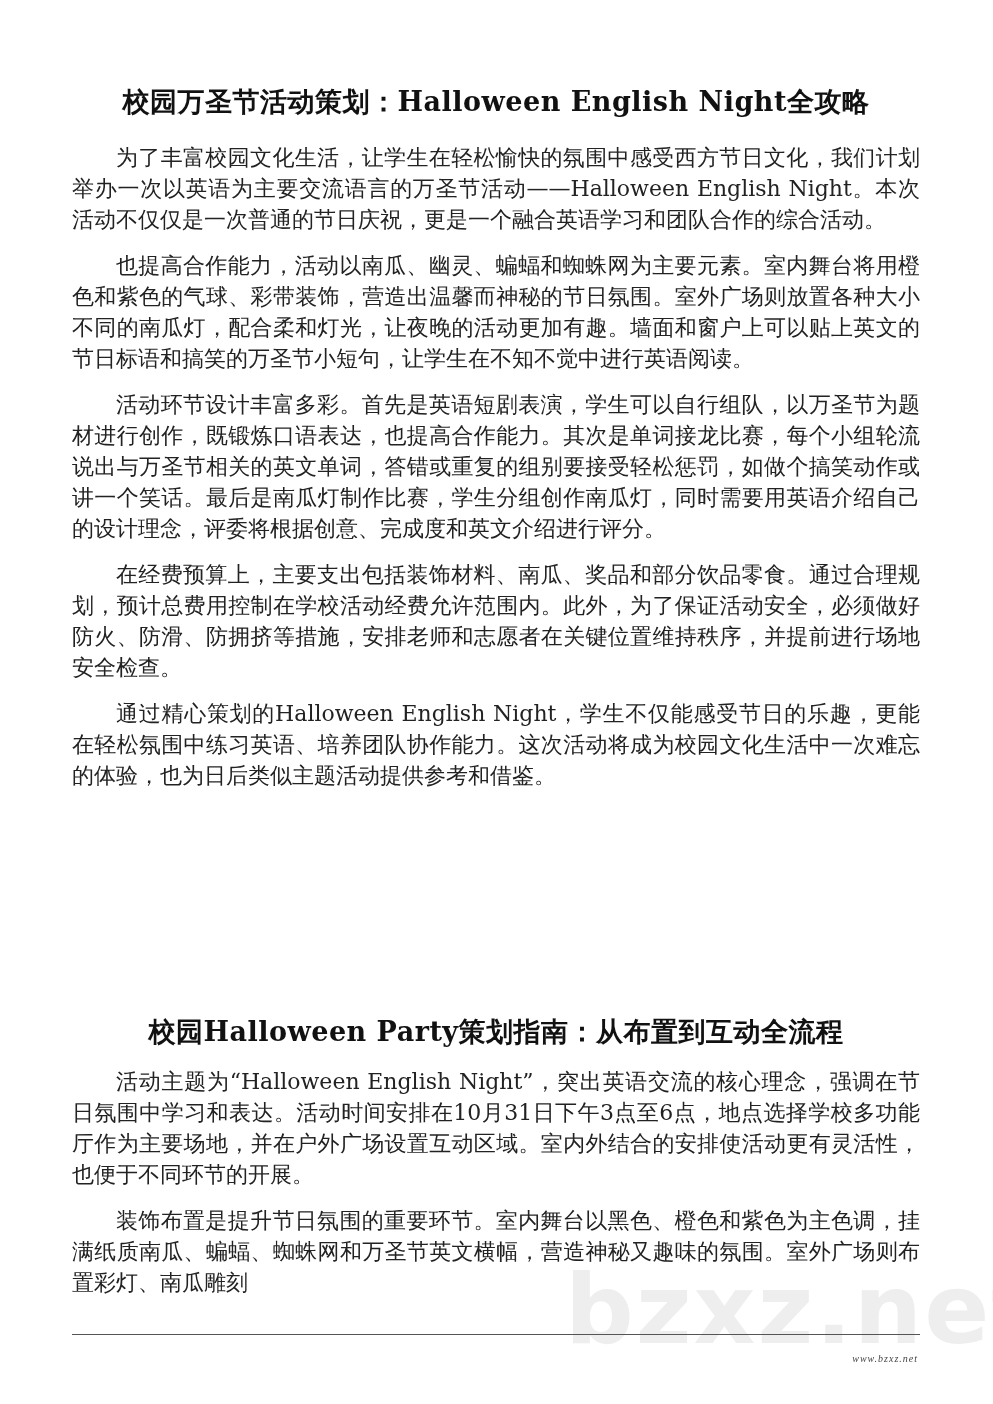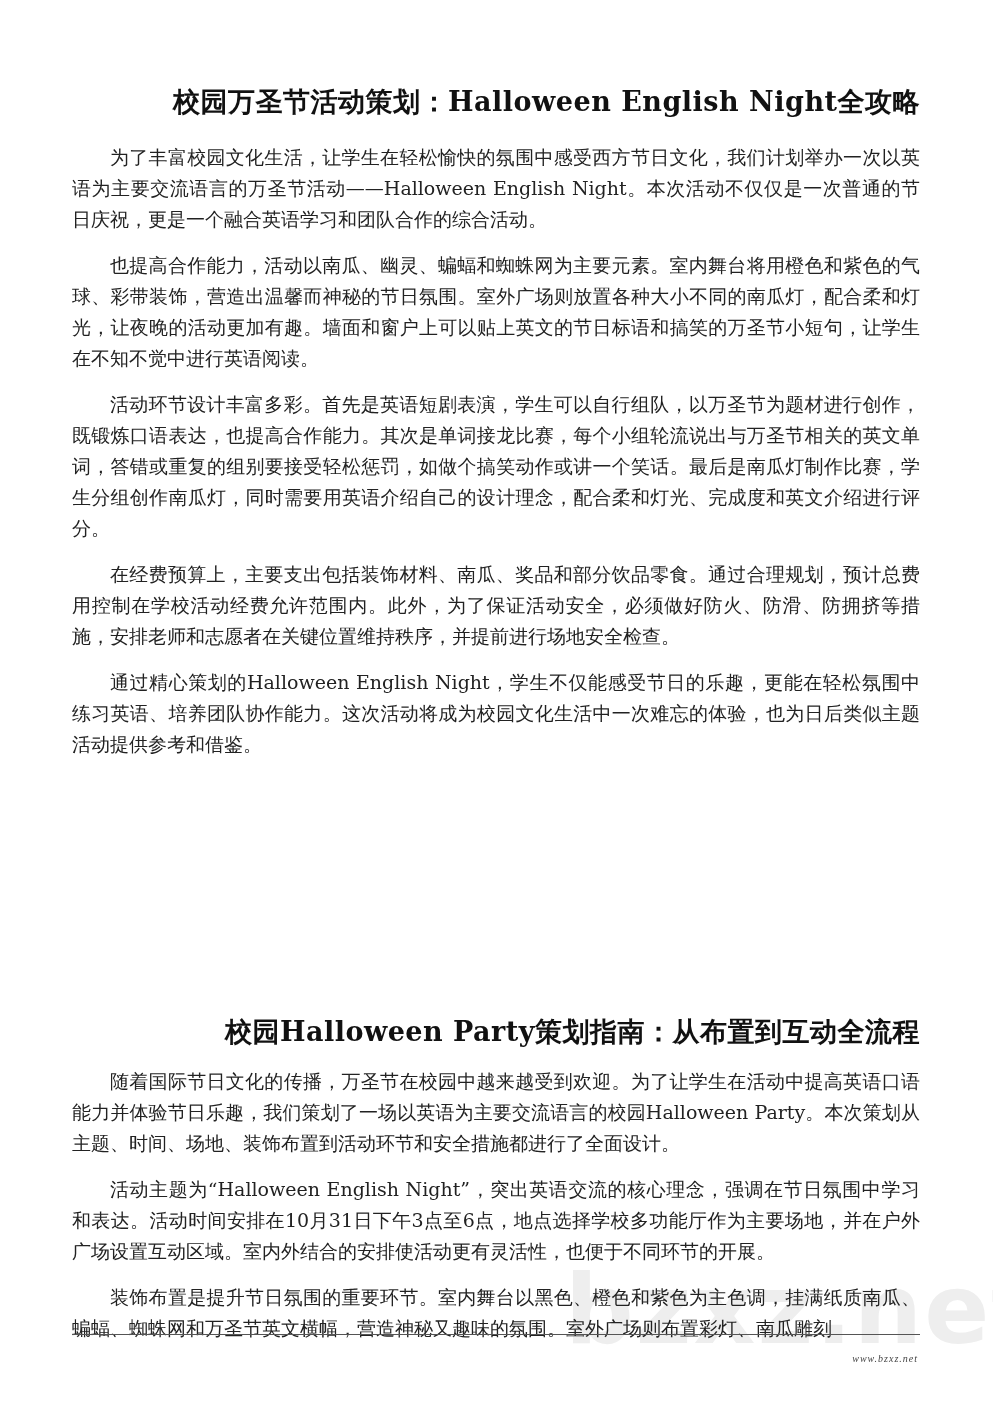--- a/index.html
+++ b/index.html
@@ -22,32 +22,32 @@
     }
     .article {
       position: absolute;
       left: 72px;
       width: 848px;
     }
     .article-1 { top: 82px; }
     .article-2 { top: 968px; margin-top: 44px; }
     .article-title {
       margin: 0 0 20px 0;
-      text-align: right;
+      text-align: center;
       font-size: 27px;
       line-height: 40px;
       font-weight: bold;
       color: #111111;
       letter-spacing: 0.5px;
       white-space: nowrap;
     }
     .article-2 .article-title { margin-bottom: 14px; }
     .para {
       margin: 0 0 15px 0;
-      font-size: 19px;
+      font-size: 22px;
       line-height: 31px;
       text-indent: 2em;
       text-align: justify;
       color: #222222;
     }
     .watermark {
       position: absolute;
       left: 565px;
       top: 1262px;
       font-family: "DejaVu Sans", "Liberation Sans", sans-serif;
@@ -86,28 +86,27 @@
 <body>
 
 <div class="page">
 
   <div class="watermark">bzxz.net</div>
 
   <section class="article article-1">
     <h1 class="article-title">校园万圣节活动策划：Halloween English Night全攻略</h1>
     <p class="para">为了丰富校园文化生活，让学生在轻松愉快的氛围中感受西方节日文化，我们计划举办一次以英语为主要交流语言的万圣节活动——Halloween English Night。本次活动不仅仅是一次普通的节日庆祝，更是一个融合英语学习和团队合作的综合活动。</p>
     <p class="para">也提高合作能力，活动以南瓜、幽灵、蝙蝠和蜘蛛网为主要元素。室内舞台将用橙色和紫色的气球、彩带装饰，营造出温馨而神秘的节日氛围。室外广场则放置各种大小不同的南瓜灯，配合柔和灯光，让夜晚的活动更加有趣。墙面和窗户上可以贴上英文的节日标语和搞笑的万圣节小短句，让学生在不知不觉中进行英语阅读。</p>
-    <p class="para">活动环节设计丰富多彩。首先是英语短剧表演，学生可以自行组队，以万圣节为题材进行创作，既锻炼口语表达，也提高合作能力。其次是单词接龙比赛，每个小组轮流说出与万圣节相关的英文单词，答错或重复的组别要接受轻松惩罚，如做个搞笑动作或讲一个笑话。最后是南瓜灯制作比赛，学生分组创作南瓜灯，同时需要用英语介绍自己的设计理念，配合柔和灯光、完成度和英文介绍进行评分。</p>
+    <p class="para">活动环节设计丰富多彩。首先是英语短剧表演，学生可以自行组队，以万圣节为题材进行创作，既锻炼口语表达，也提高合作能力。其次是单词接龙比赛，每个小组轮流说出与万圣节相关的英文单词，答错或重复的组别要接受轻松惩罚，如做个搞笑动作或讲一个笑话。最后是南瓜灯制作比赛，学生分组创作南瓜灯，同时需要用英语介绍自己的设计理念，评委将根据创意、完成度和英文介绍进行评分。</p>
     <p class="para">在经费预算上，主要支出包括装饰材料、南瓜、奖品和部分饮品零食。通过合理规划，预计总费用控制在学校活动经费允许范围内。此外，为了保证活动安全，必须做好防火、防滑、防拥挤等措施，安排老师和志愿者在关键位置维持秩序，并提前进行场地安全检查。</p>
     <p class="para">通过精心策划的Halloween English Night，学生不仅能感受节日的乐趣，更能在轻松氛围中练习英语、培养团队协作能力。这次活动将成为校园文化生活中一次难忘的体验，也为日后类似主题活动提供参考和借鉴。</p>
   </section>
 
   <section class="article article-2">
     <h1 class="article-title">校园Halloween Party策划指南：从布置到互动全流程</h1>
-    <p class="para">随着国际节日文化的传播，万圣节在校园中越来越受到欢迎。为了让学生在活动中提高英语口语能力并体验节日乐趣，我们策划了一场以英语为主要交流语言的校园Halloween Party。本次策划从主题、时间、场地、装饰布置到活动环节和安全措施都进行了全面设计。</p>
     <p class="para">活动主题为“Halloween English Night”，突出英语交流的核心理念，强调在节日氛围中学习和表达。活动时间安排在10月31日下午3点至6点，地点选择学校多功能厅作为主要场地，并在户外广场设置互动区域。室内外结合的安排使活动更有灵活性，也便于不同环节的开展。</p>
     <p class="para">装饰布置是提升节日氛围的重要环节。室内舞台以黑色、橙色和紫色为主色调，挂满纸质南瓜、蝙蝠、蜘蛛网和万圣节英文横幅，营造神秘又趣味的氛围。室外广场则布置彩灯、南瓜雕刻</p>
   </section>
 
   <div class="footer-rule"></div>
   <div class="footer-url">www.bzxz.net</div>
 
 </div>
 
 </body></html>

